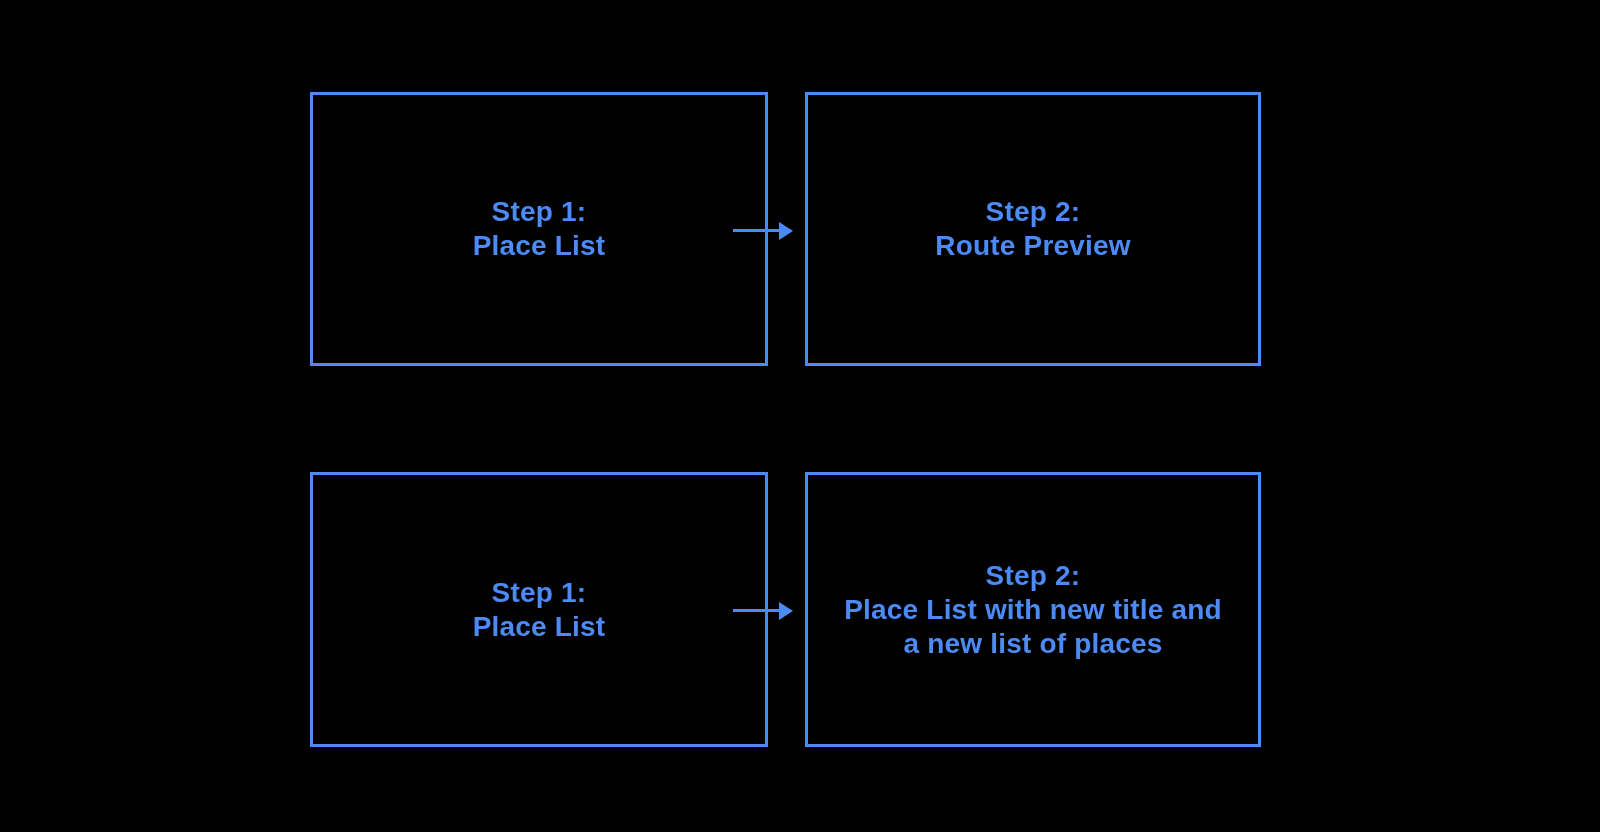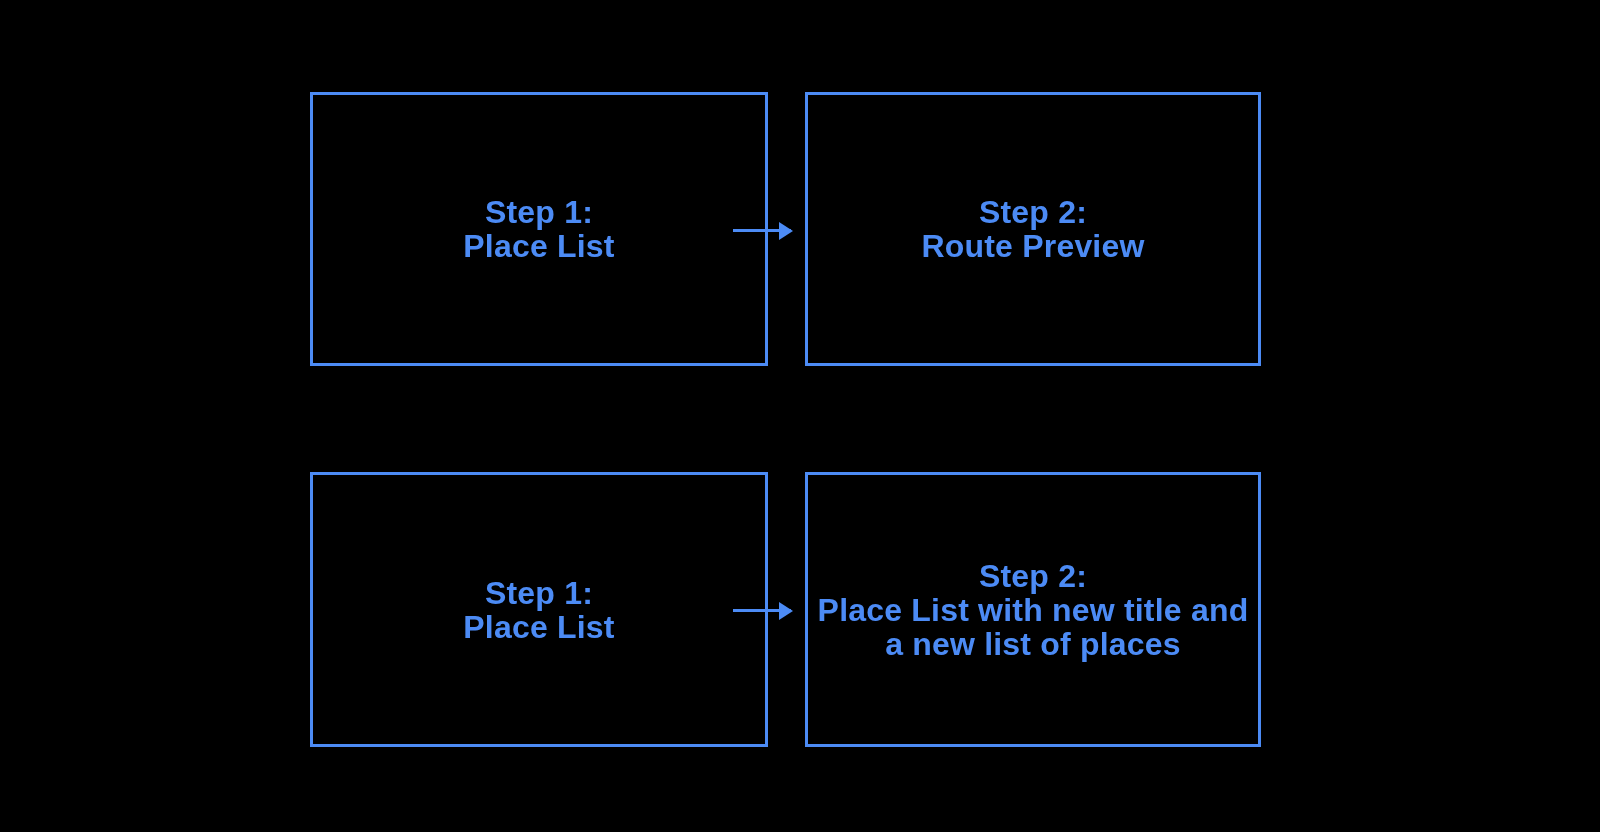--- a/index.html
+++ b/index.html
@@ -24,21 +24,21 @@
     position: absolute;
     border: 3px solid var(--accent);
     background: transparent;
     display: flex;
     align-items: center;
     justify-content: center;
     text-align: center;
   }
   .box-label {
     color: var(--accent);
-    font-size: 32px;
+    font-size: 28px;
     font-weight: 600;
     line-height: 34px;
     white-space: pre-line;
     letter-spacing: 0.2px;
   }
   .flow-arrow {
     position: absolute;
     height: 3px;
     background: var(--accent);
   }

